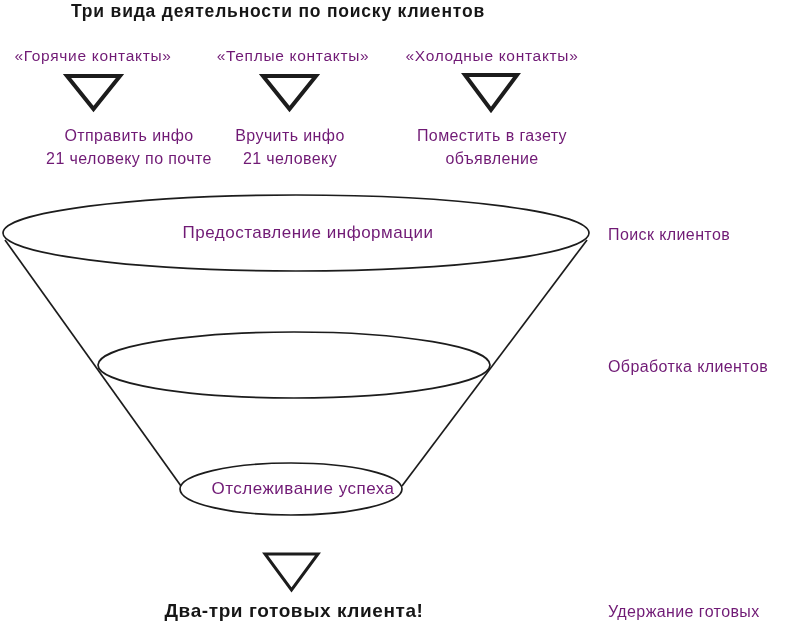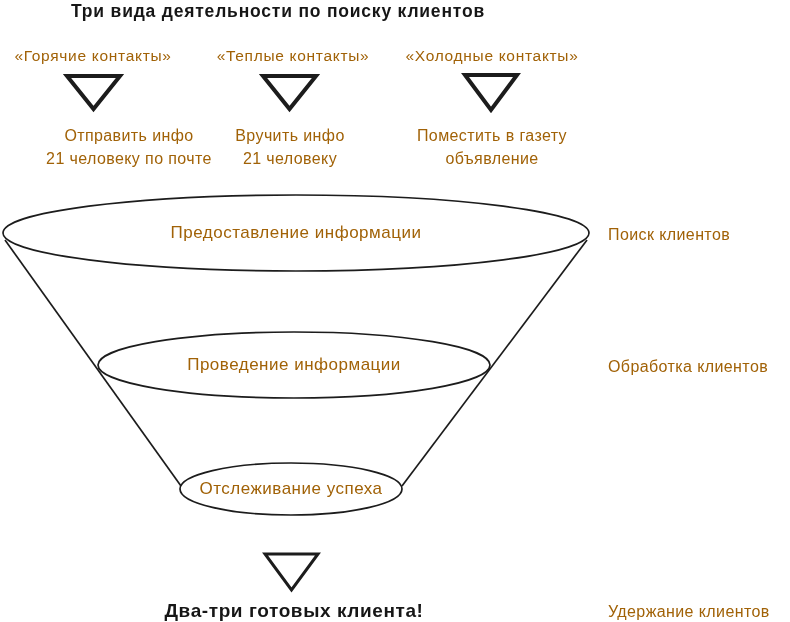--- a/index.html
+++ b/index.html
@@ -16,21 +16,21 @@
     color: #1c1c1c;
     overflow: hidden;
   }
   .shapes {
     position: absolute;
     left: 0;
     top: 0;
   }
   .txt {
     position: absolute;
-    color: #a16207;
+    color: #701a75;
     letter-spacing: 0.4px;
   }
   .title {
     top: 1px;
     left: 278px;
     transform: translateX(-50%);
     font-size: 17.5px;
     font-weight: bold;
     letter-spacing: 0.8px;
     white-space: nowrap;
@@ -49,20 +49,21 @@
     font-size: 16px;
     line-height: 23px;
     text-align: center;
     white-space: pre-line;
   }
   .stage-label {
     transform: translate(-50%, -50%);
     font-size: 17px;
     letter-spacing: 0.5px;
     white-space: nowrap;
+    margin-left: 12px;
   }
   .side-label {
     left: 608px;
     font-size: 16px;
     line-height: 22.5px;
     white-space: pre-line;
   }
   .result-label {
     top: 600px;
     left: 294px;
@@ -115,22 +116,21 @@
   <div id="c3" class="txt col-header">«Холодные контакты»</div>
 
   <div id="a1" class="txt col-action">Отправить инфо
 21 человеку по почте</div>
   <div id="a2" class="txt col-action">Вручить инфо
 21 человеку</div>
   <div id="a3" class="txt col-action">Поместить в газету
 объявление</div>
 
   <div id="s1" class="txt stage-label">Предоставление информации</div>
-  <div id="s2" class="txt stage-label">Проведение информации</div>
   <div id="s3" class="txt stage-label">Отслеживание успеха</div>
 
   <div id="r1" class="txt side-label">Поиск клиентов</div>
   <div id="r2" class="txt side-label">Обработка клиентов</div>
-  <div id="r4" class="txt side-label">Удержание клиентов</div>
+  <div id="r4" class="txt side-label">Удержание готовых</div>
 
   <div class="txt result-label">Два-три готовых клиента!</div>
 
 </div>
 
 </body></html>

